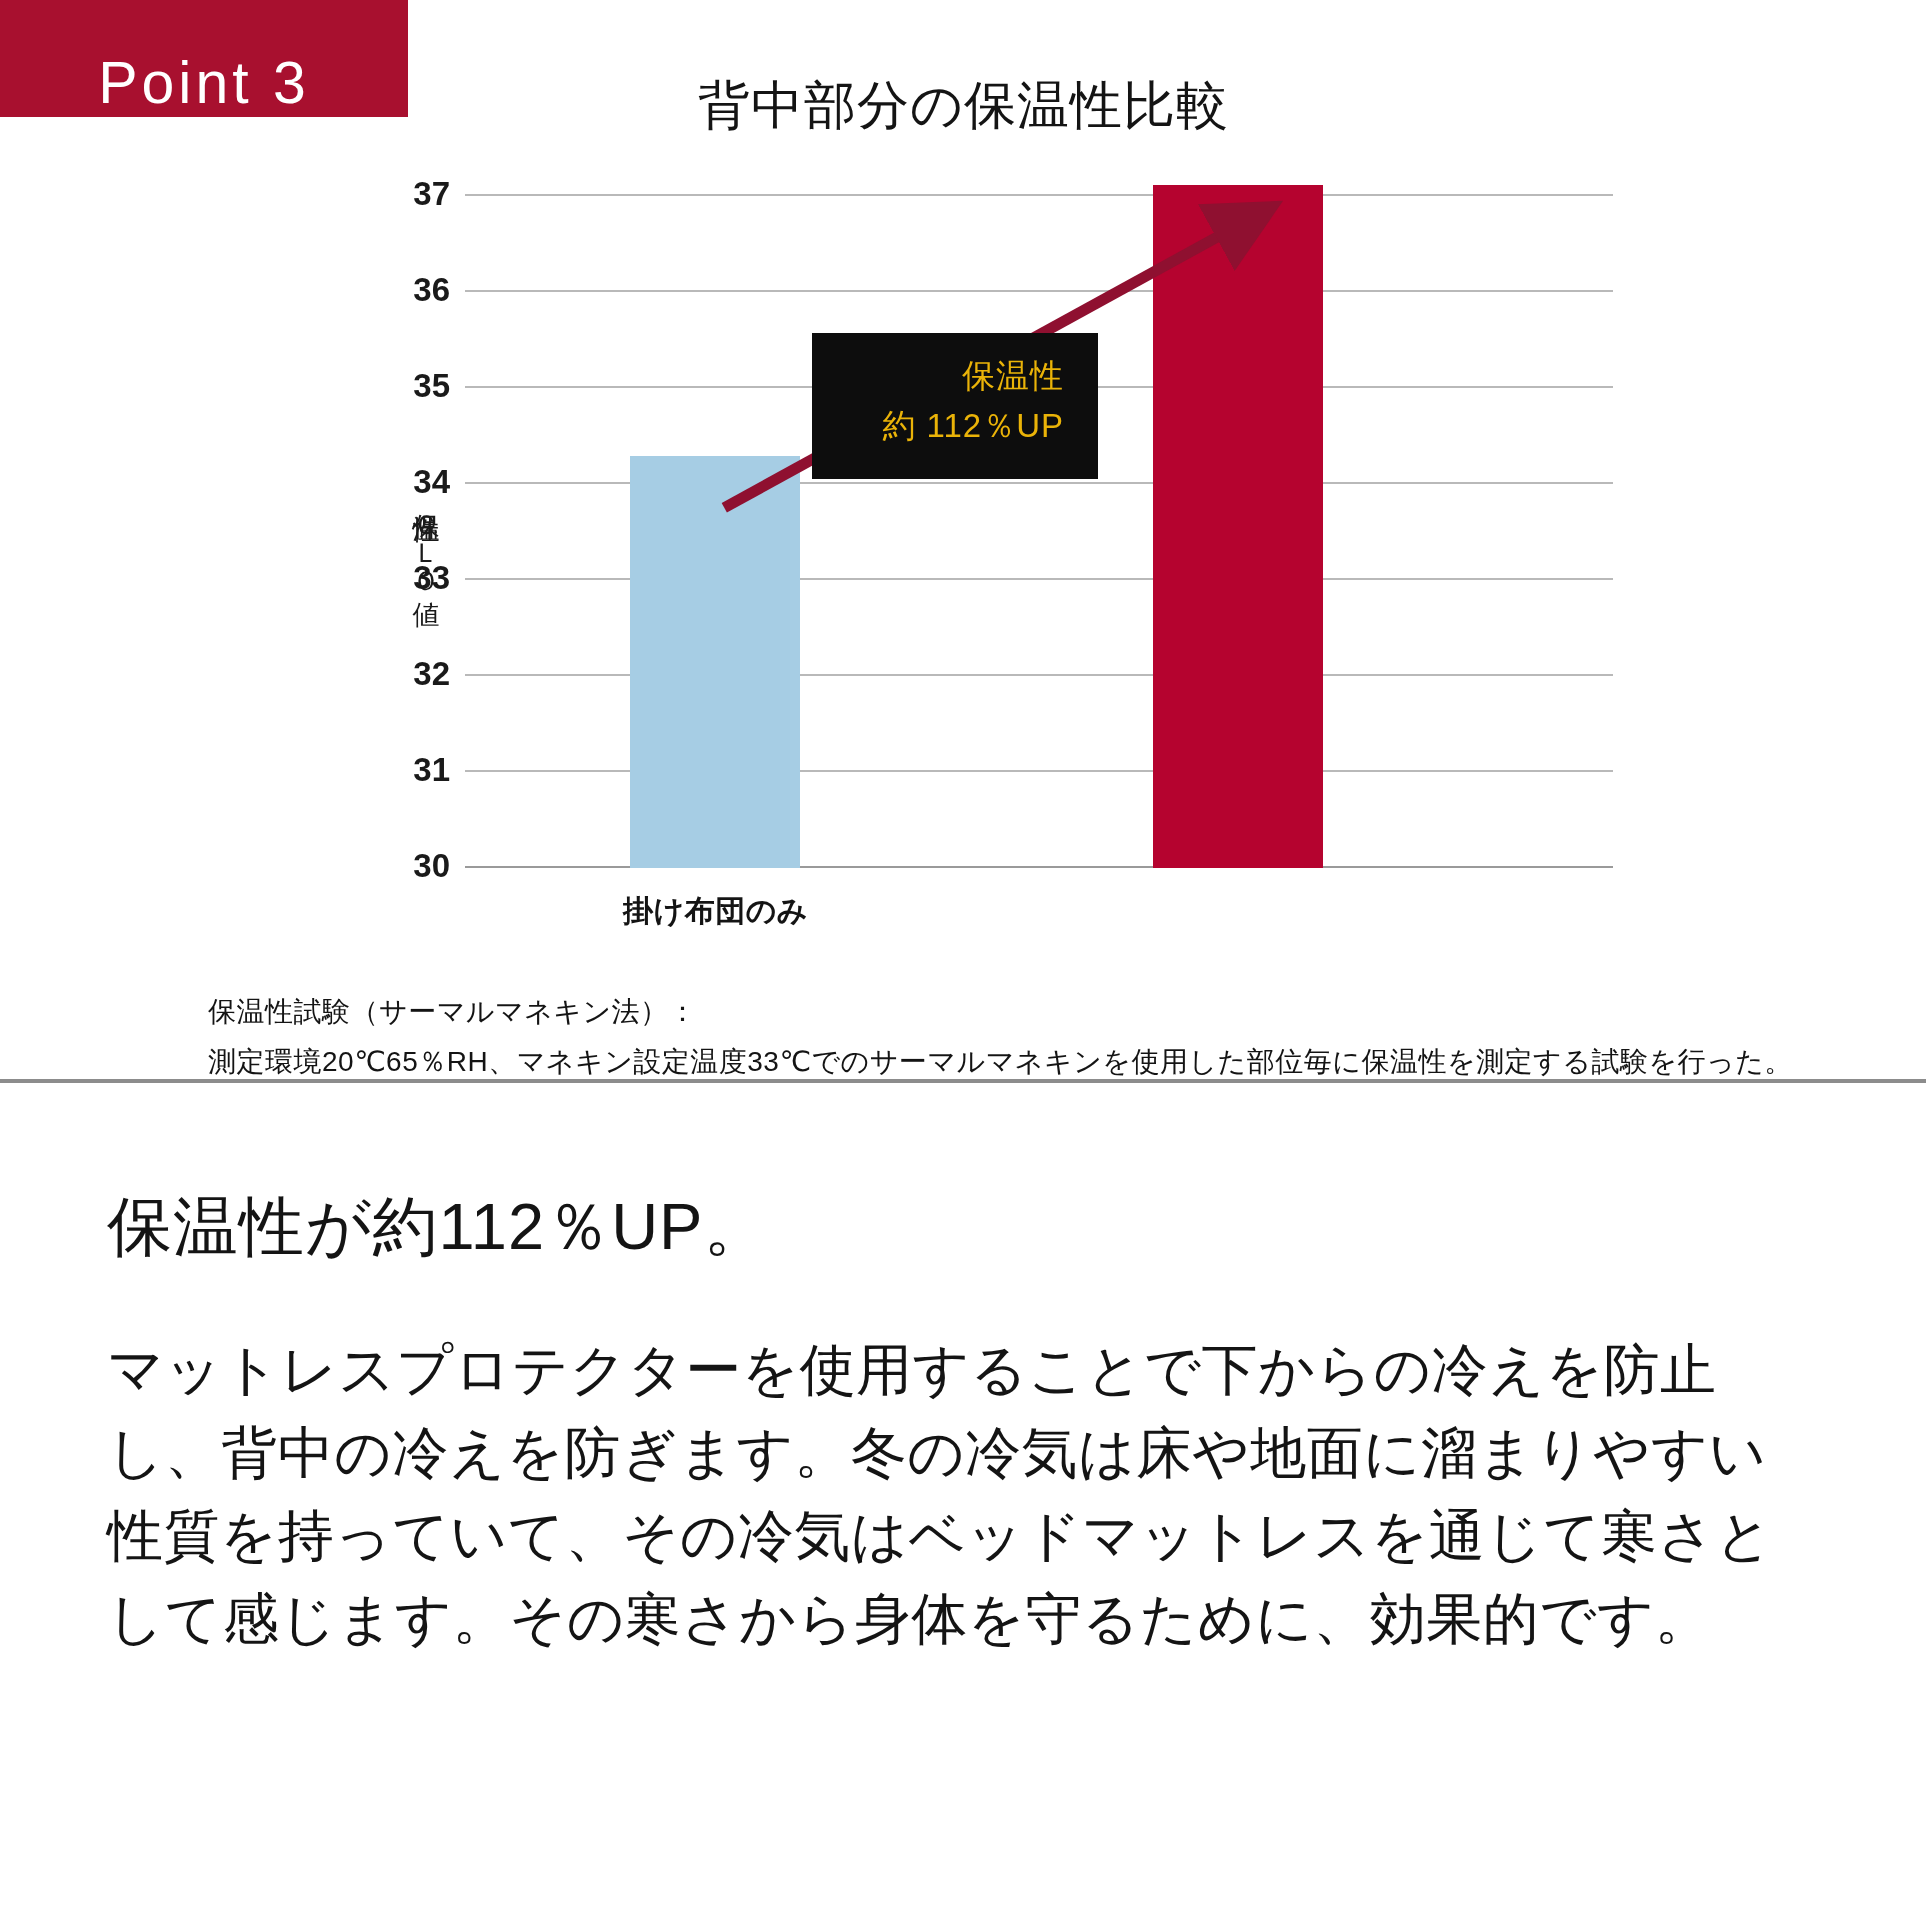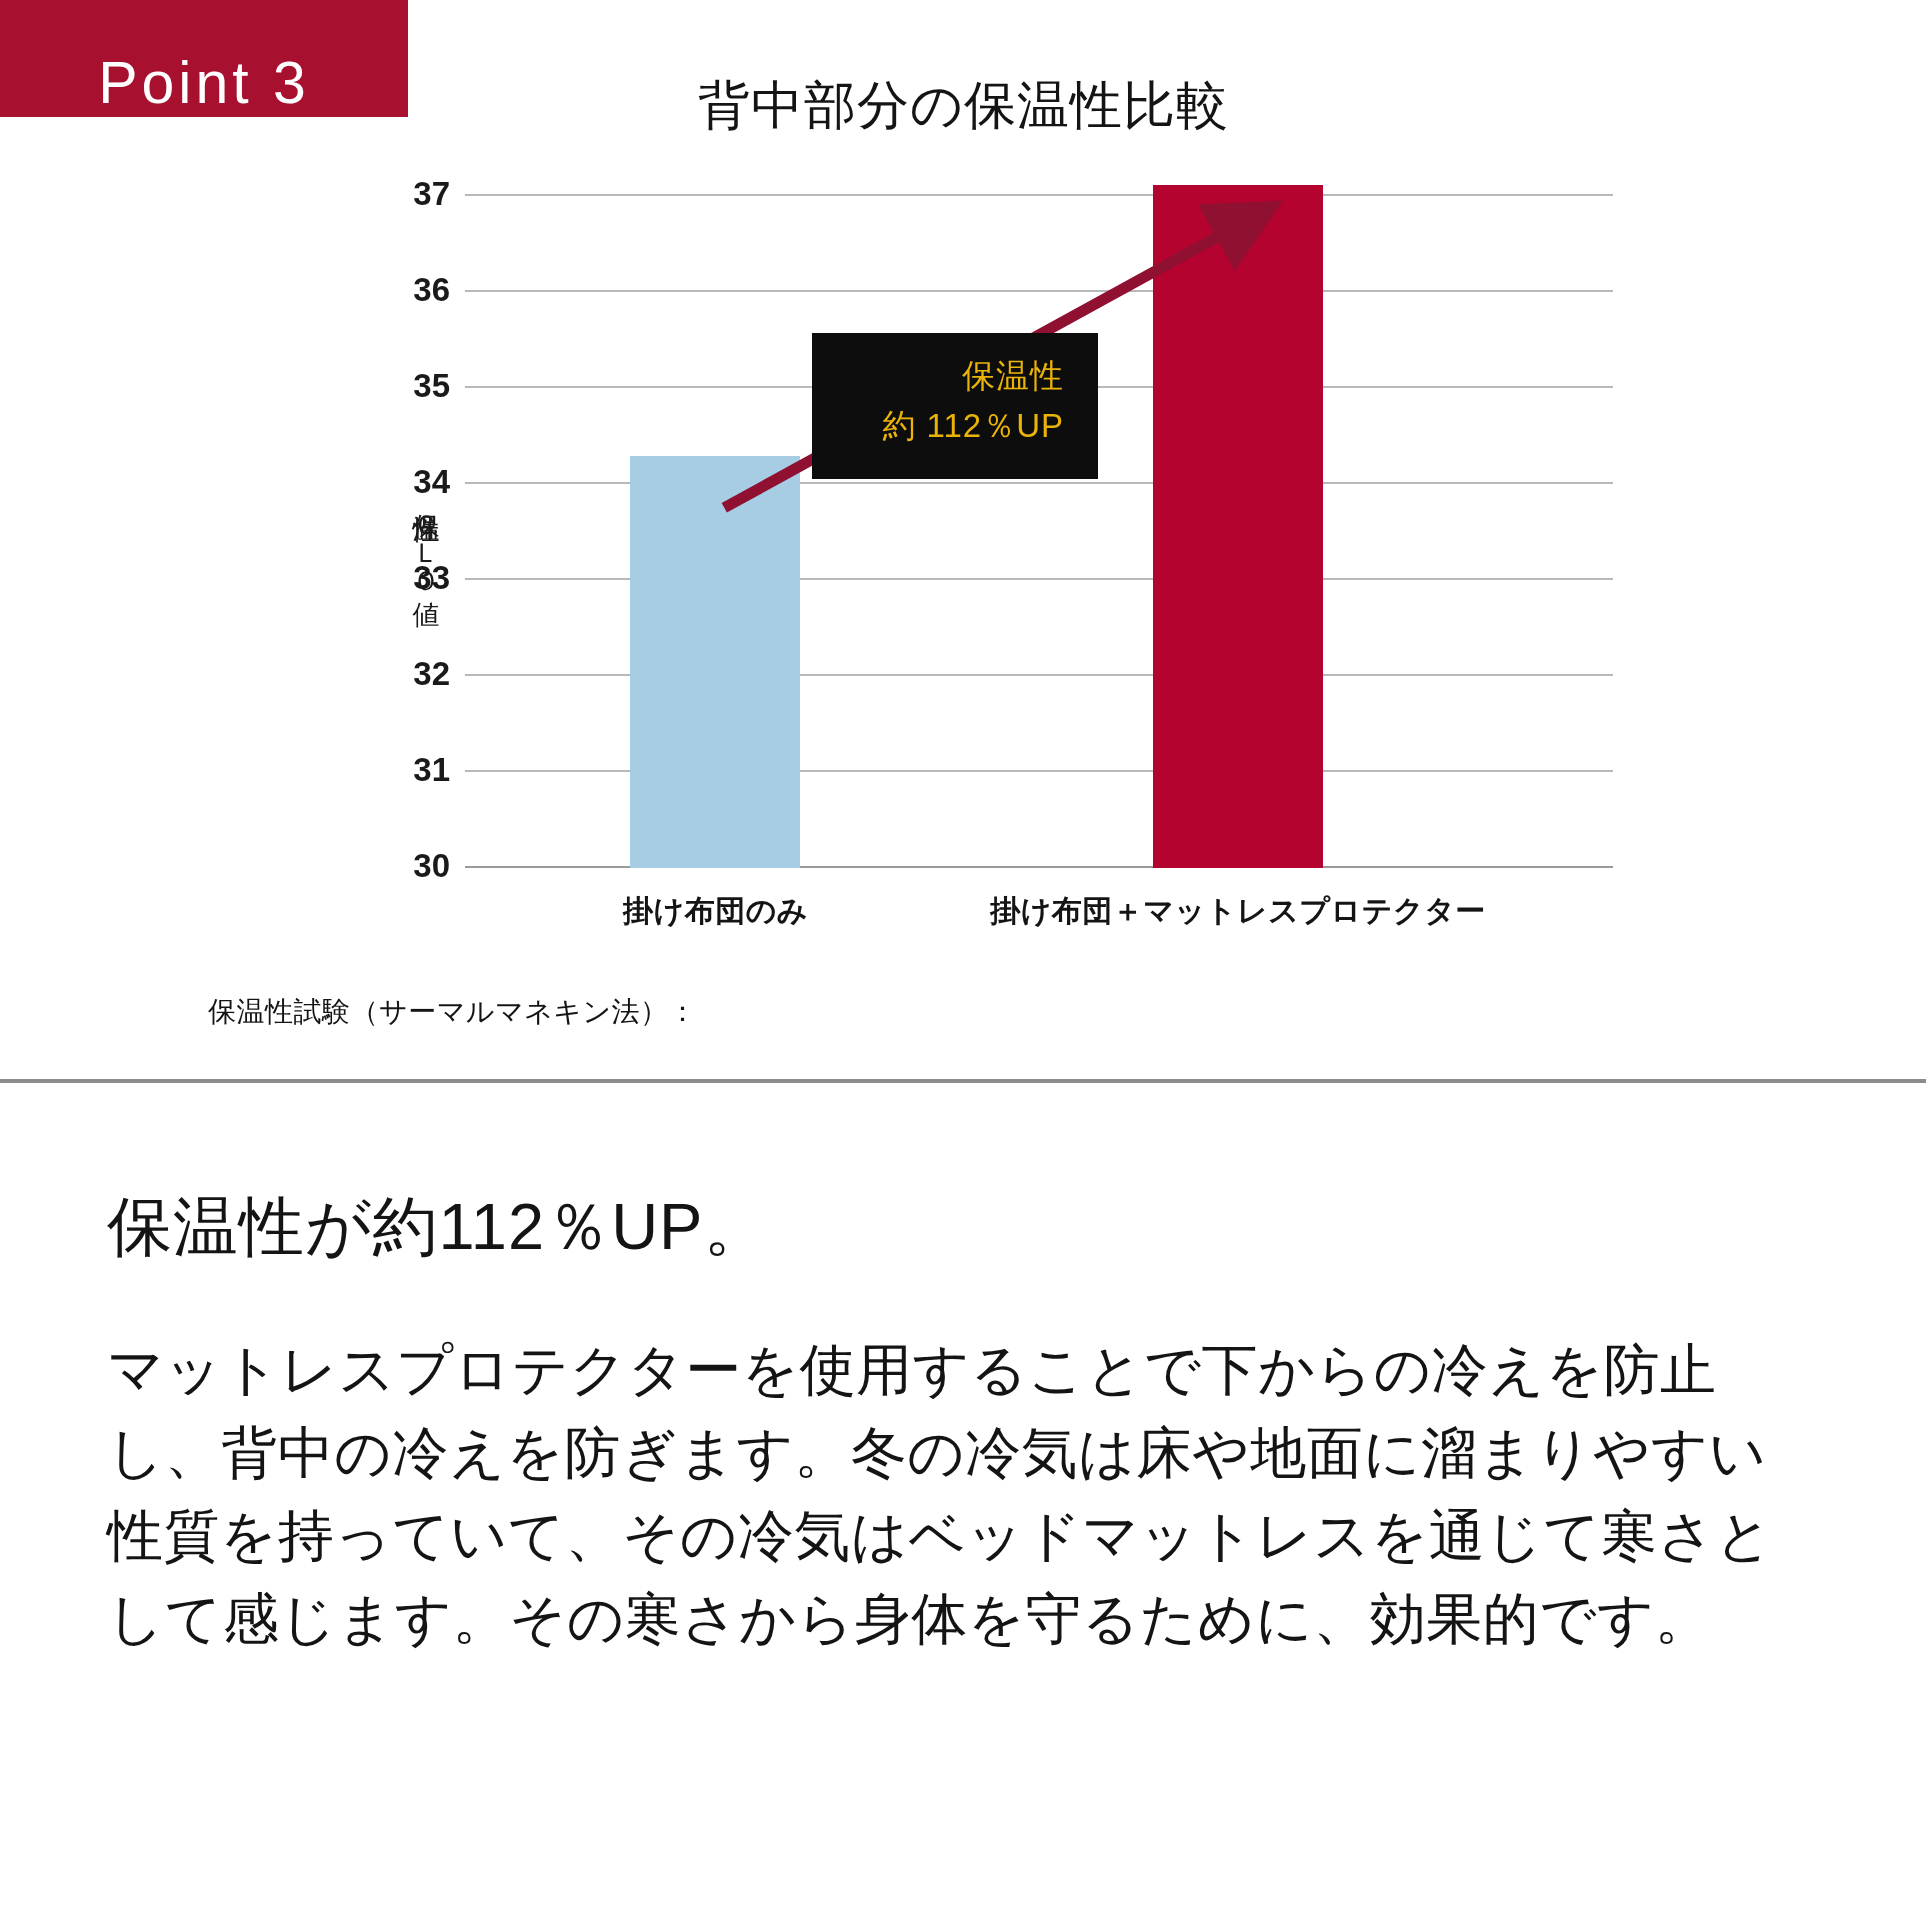--- a/index.html
+++ b/index.html
@@ -234,25 +234,25 @@
       </defs>
       <line x1="262" y1="325" x2="790" y2="35" stroke="#8f1030" stroke-width="11" marker-end="url(#ah)"></line>
     </svg>
 
     <div class="callout" style="left: 347px; top: 147px; width: 218px;">
       <div>保温性</div>
       <div>約 112％UP</div>
     </div>
 
     <div class="cat-label" style="left:92px; top:705px; width:317px;">掛け布団のみ</div>
-    <div class="cat-label" style="left:476px; top:705px; width:594px;">掛け布団＋マットレスプロテクター</div>
   </div>
 
   <div class="footnote">
     <div>保温性試験（サーマルマネキン法）：</div>
+    <div>測定環境20℃65％RH、マネキン設定温度33℃でのサーマルマネキンを使用した部位毎に保温性を測定する試験を行った。</div>
   </div>
 </div>
 
 <div class="divider"></div>
 
 <div class="lower">
   <h2 class="headline">保温性が約112％UP。</h2>
   <p class="body-copy">マットレスプロテクターを使用することで下からの冷えを防止し、背中の冷えを防ぎます。冬の冷気は床や地面に溜まりやすい性質を持っていて、その冷気はベッドマットレスを通じて寒さとして感じます。その寒さから身体を守るために、効果的です。</p>
 </div>
 

